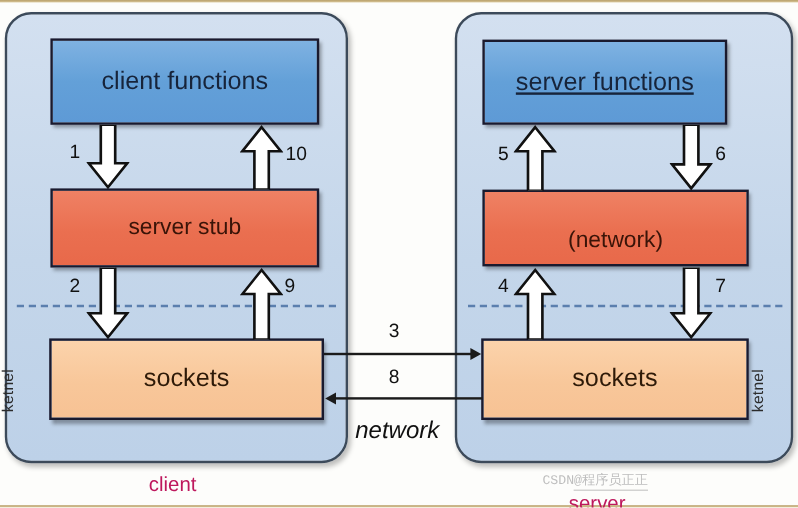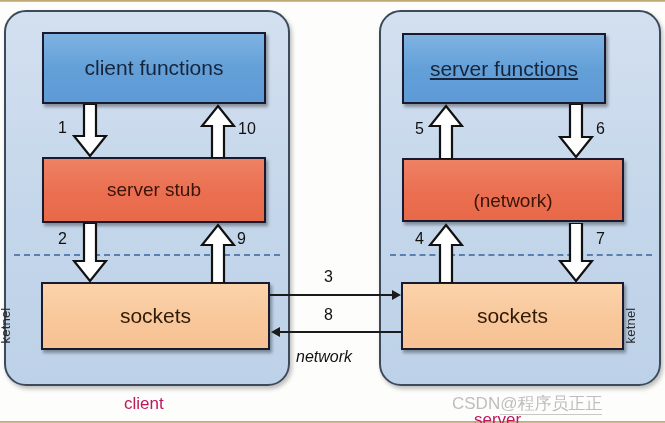--- a/index.html
+++ b/index.html
@@ -61,30 +61,30 @@
   
   .step{position:absolute;font-size:16px;color:#111;font-weight:400;}
 
   
   .netline{position:absolute;height:2px;background:#1b1b1b;}
   .nethead{position:absolute;width:0;height:0;}
   .nethead.right{border-left:9px solid #1b1b1b;
                  border-top:5px solid transparent;border-bottom:5px solid transparent;}
   .nethead.left {border-right:9px solid #1b1b1b;
                  border-top:5px solid transparent;border-bottom:5px solid transparent;}
-  #net-label{position:absolute;font-style:italic;font-size:16px;color:#111;}
+  #net-label{position:absolute;font-style:italic;font-size:20px;color:#111;}
 
   
   .caption{position:absolute;font-size:17px;color:#be185d;}
   #caption-client{left:124px;top:394px;}
   #caption-server{left:474px;top:394px;margin-top:16px;}
 
   
-  #watermark{position:absolute;left:452px;top:392px;font-size:17px;
-             color:#b9b9b9;white-space:nowrap;opacity:.92;}
+  #watermark{position:absolute;left:452px;top:392px;font-size:11px;
+             color:#b9b9b9;white-space:nowrap;opacity:.92;font-family:Liberation Mono, monospace;}
   #watermark .cn{border-bottom:1px solid #c3c3c3;padding-bottom:1px;}
 </style>
 </head>
 <body>
 
 <div id="stage">
 
   <div class="frame-line frame-top"></div>
   <div class="frame-line frame-bottom"></div>
 

